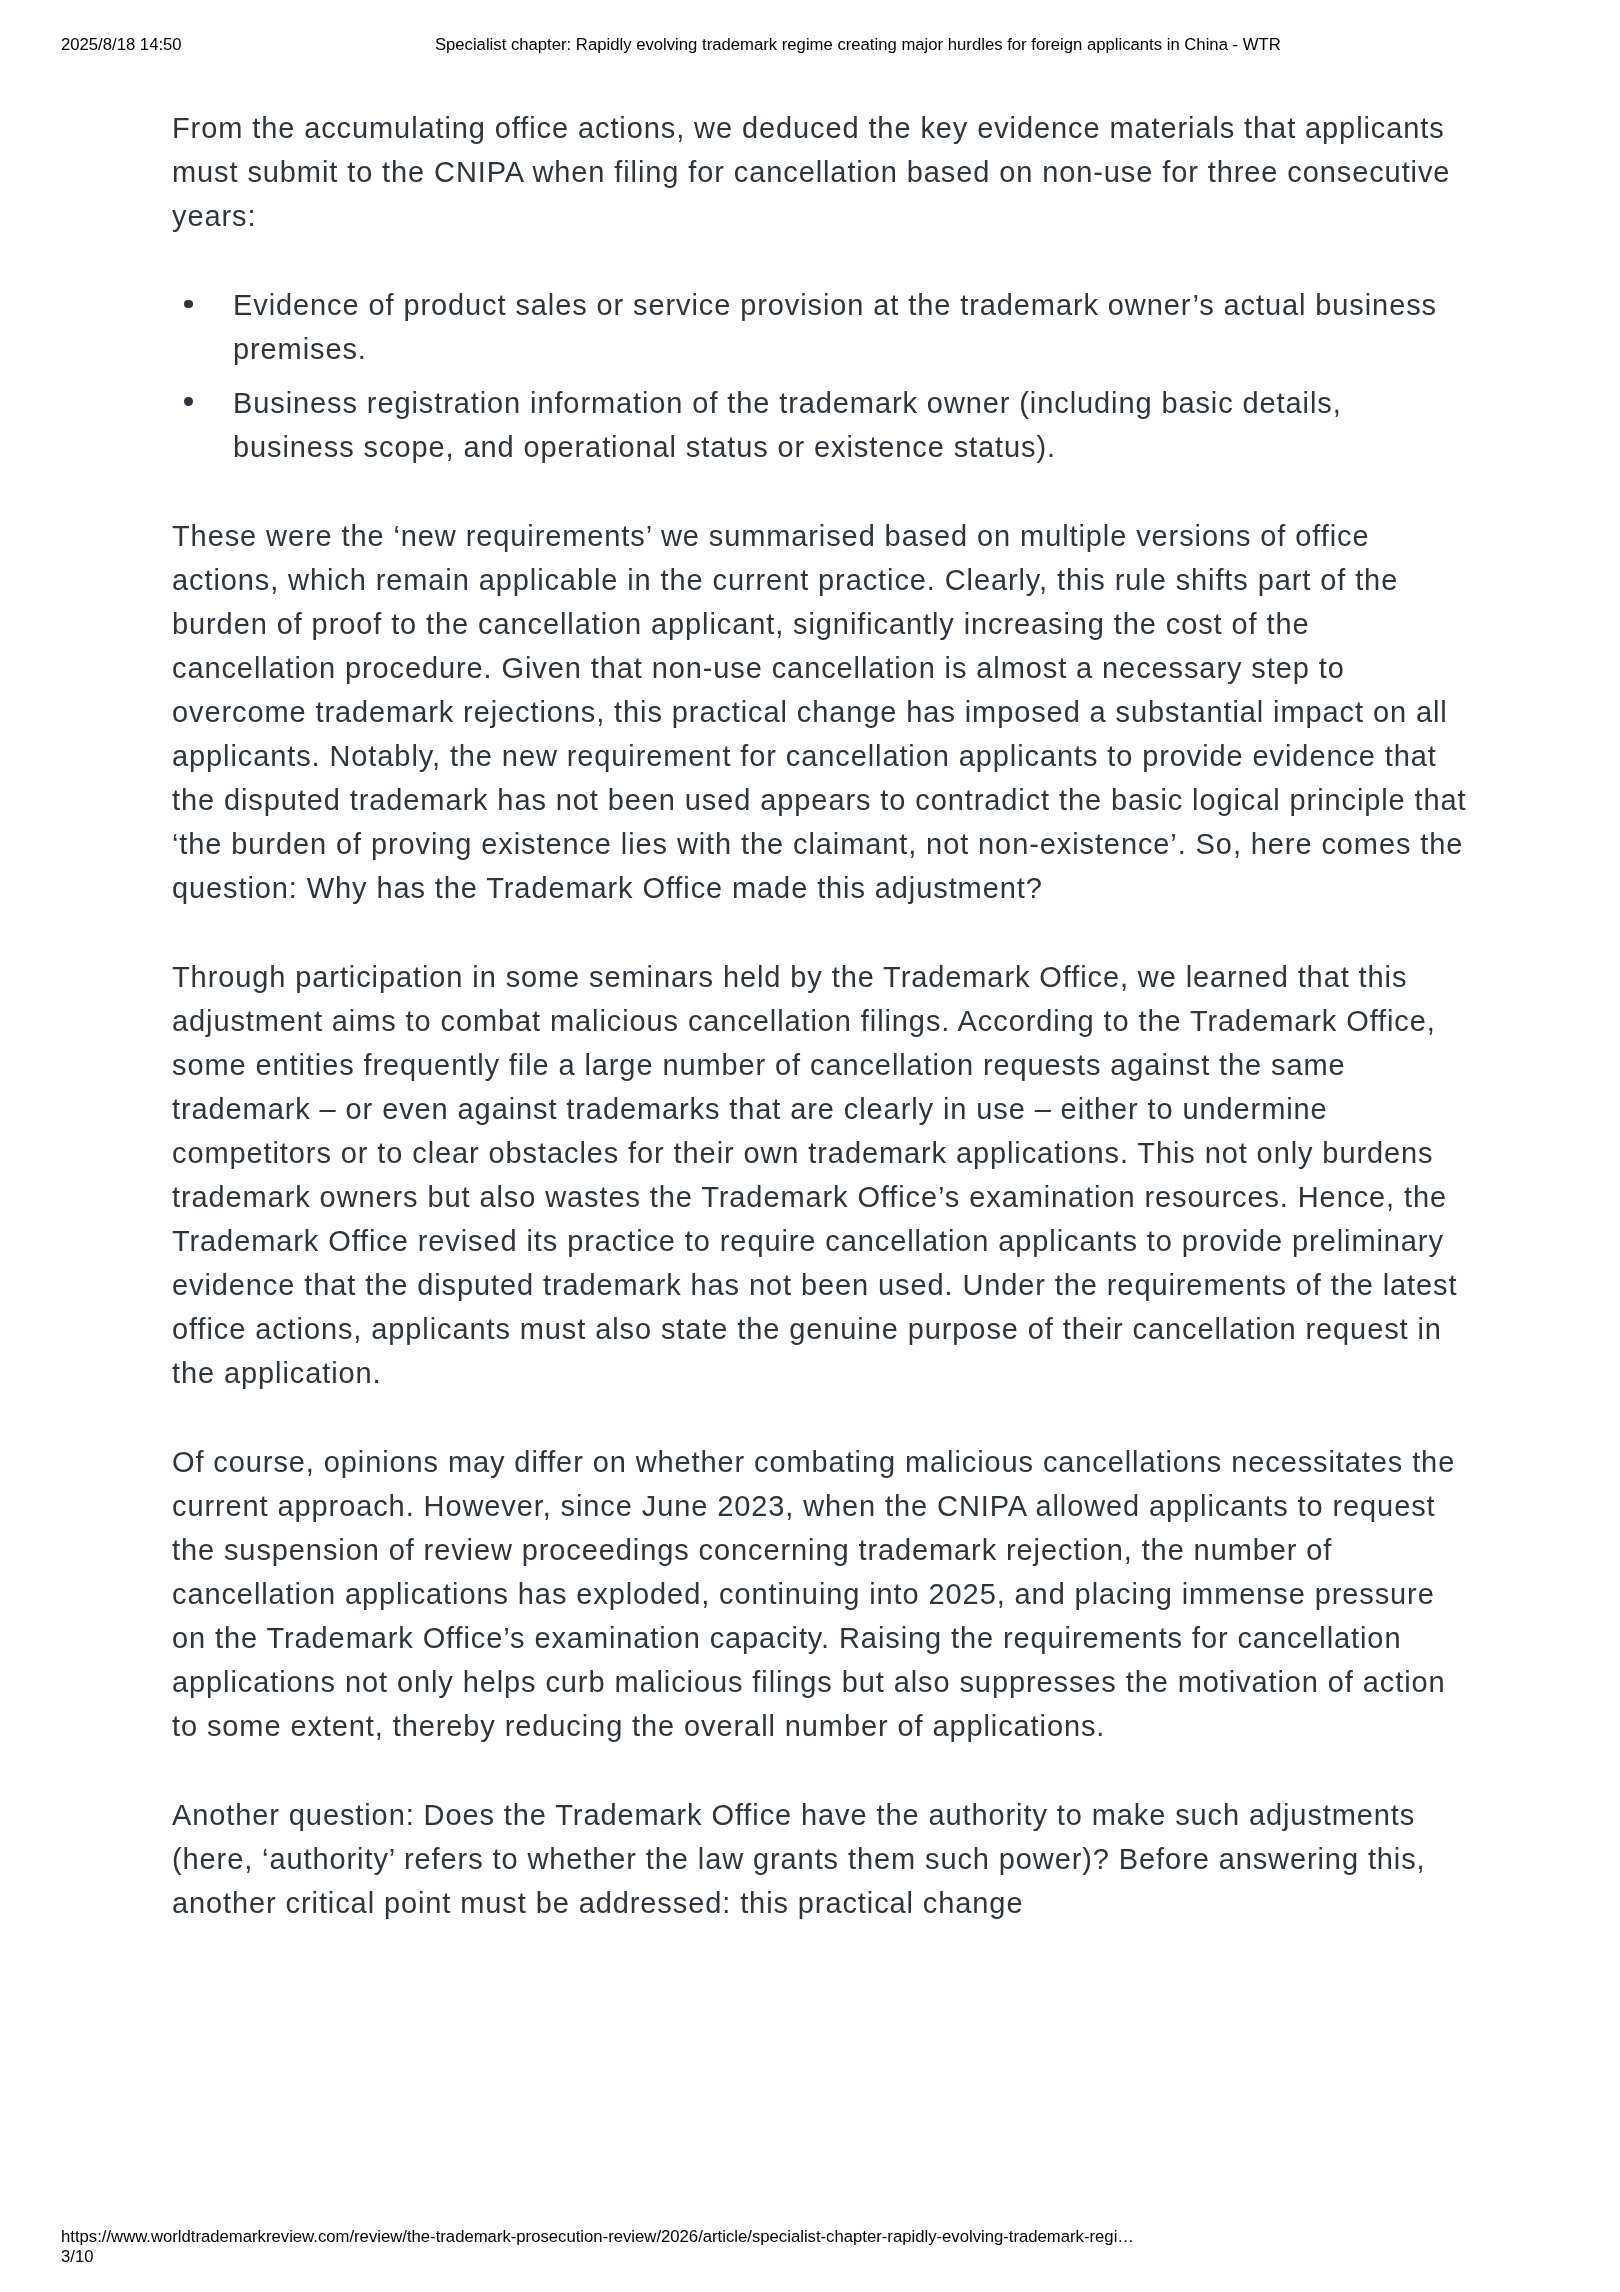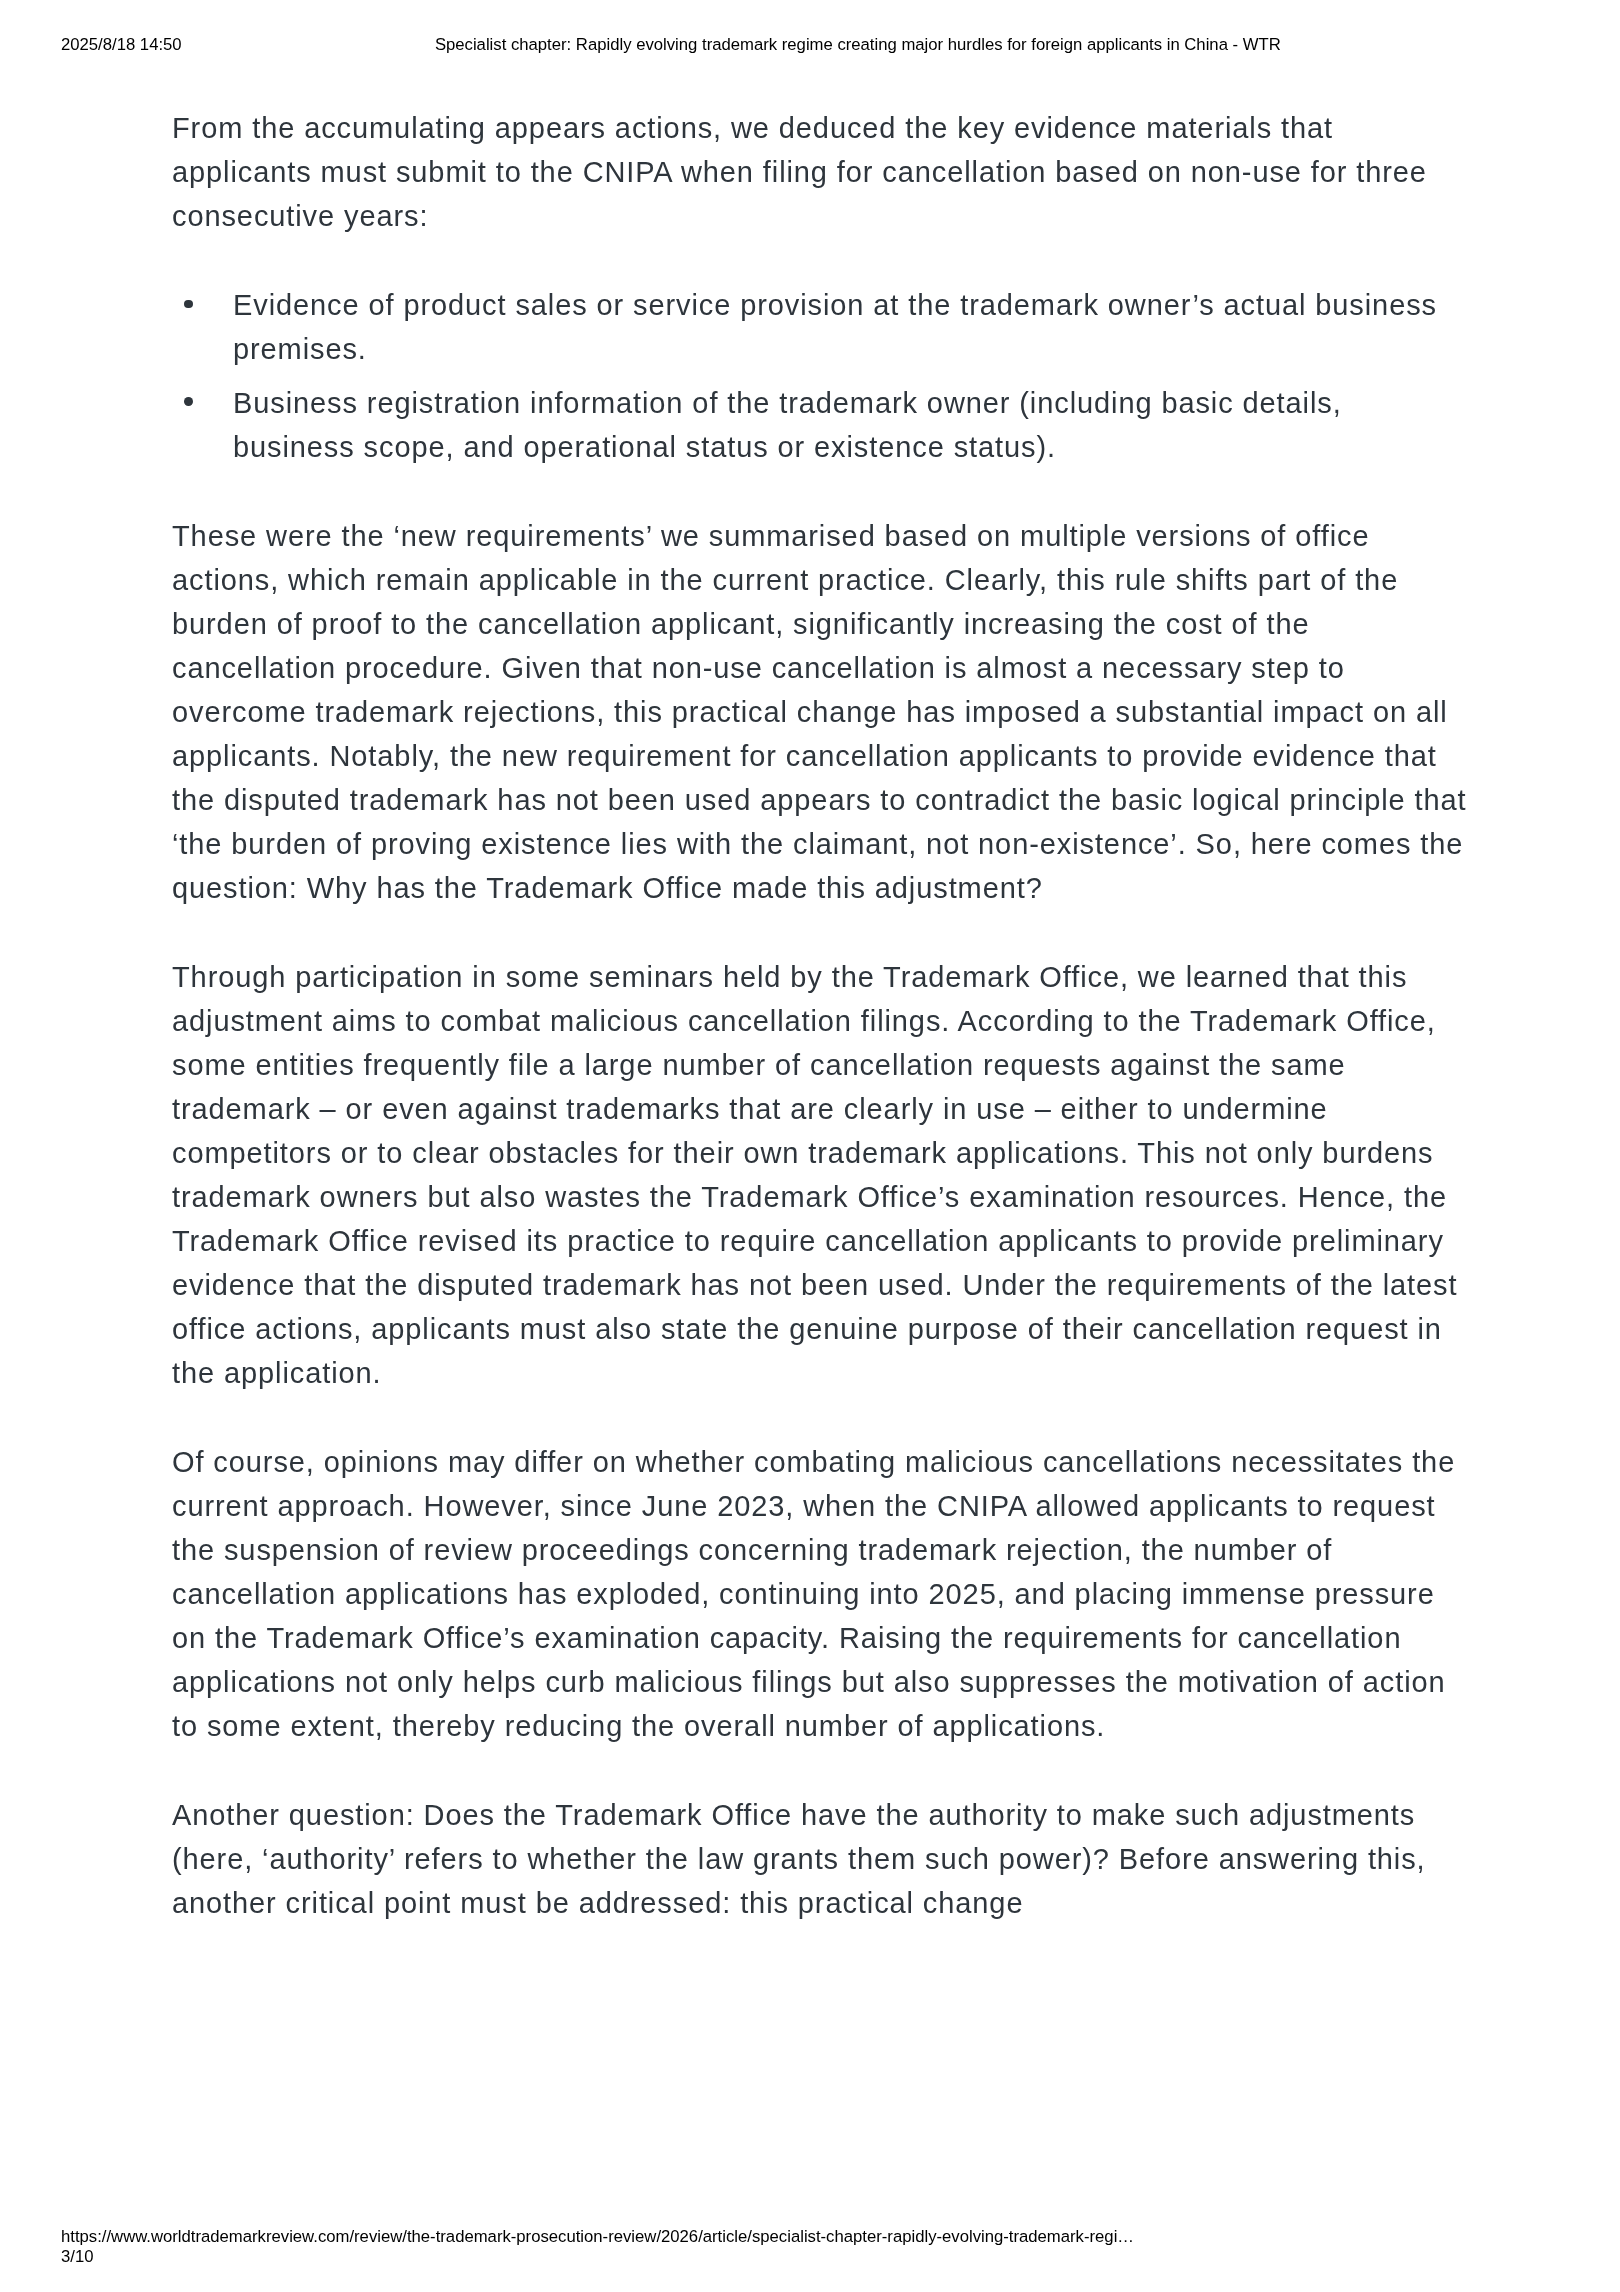--- a/index.html
+++ b/index.html
@@ -93,21 +93,21 @@
 <body>
 
 <div class="page">
 
   <div class="print-header">
     <span class="datetime">2025/8/18 14:50</span>
     <span class="doc-title">Specialist chapter: Rapidly evolving trademark regime creating major hurdles for foreign applicants in China - WTR</span>
   </div>
 
   <div class="content">
-    <p>From the accumulating appears actions, we deduced the key evidence materials that applicants must submit to the CNIPA when filing for cancellation based on non-use for three consecutive years:</p>
+    <p>From the accumulating office actions, we deduced the key evidence materials that applicants must submit to the CNIPA when filing for cancellation based on non-use for three consecutive years:</p>
 
     <ul class="evidence-list">
         <li>Evidence of product sales or service provision at the trademark owner’s actual business premises.</li>
         <li>Business registration information of the trademark owner (including basic details, business scope, and operational status or existence status).</li>
       </ul>
 
     <div class="paragraphs">
         <p>These were the ‘new requirements’ we summarised based on multiple versions of office actions, which remain applicable in the current practice. Clearly, this rule shifts part of the burden of proof to the cancellation applicant, significantly increasing the cost of the cancellation procedure. Given that non-use cancellation is almost a necessary step to overcome trademark rejections, this practical change has imposed a substantial impact on all applicants. Notably, the new requirement for cancellation applicants to provide evidence that the disputed trademark has not been used appears to contradict the basic logical principle that ‘the burden of proving existence lies with the claimant, not non-existence’. So, here comes the question: Why has the Trademark Office made this adjustment?</p>
         <p>Through participation in some seminars held by the Trademark Office, we learned that this adjustment aims to combat malicious cancellation filings. According to the Trademark Office, some entities frequently file a large number of cancellation requests against the same trademark – or even against trademarks that are clearly in use – either to undermine competitors or to clear obstacles for their own trademark applications. This not only burdens trademark owners but also wastes the Trademark Office’s examination resources. Hence, the Trademark Office revised its practice to require cancellation applicants to provide preliminary evidence that the disputed trademark has not been used. Under the requirements of the latest office actions, applicants must also state the genuine purpose of their cancellation request in the application.</p>
         <p>Of course, opinions may differ on whether combating malicious cancellations necessitates the current approach. However, since June 2023, when the CNIPA allowed applicants to request the suspension of review proceedings concerning trademark rejection, the number of cancellation applications has exploded, continuing into 2025, and placing immense pressure on the Trademark Office’s examination capacity. Raising the requirements for cancellation applications not only helps curb malicious filings but also suppresses the motivation of action to some extent, thereby reducing the overall number of applications.</p>

